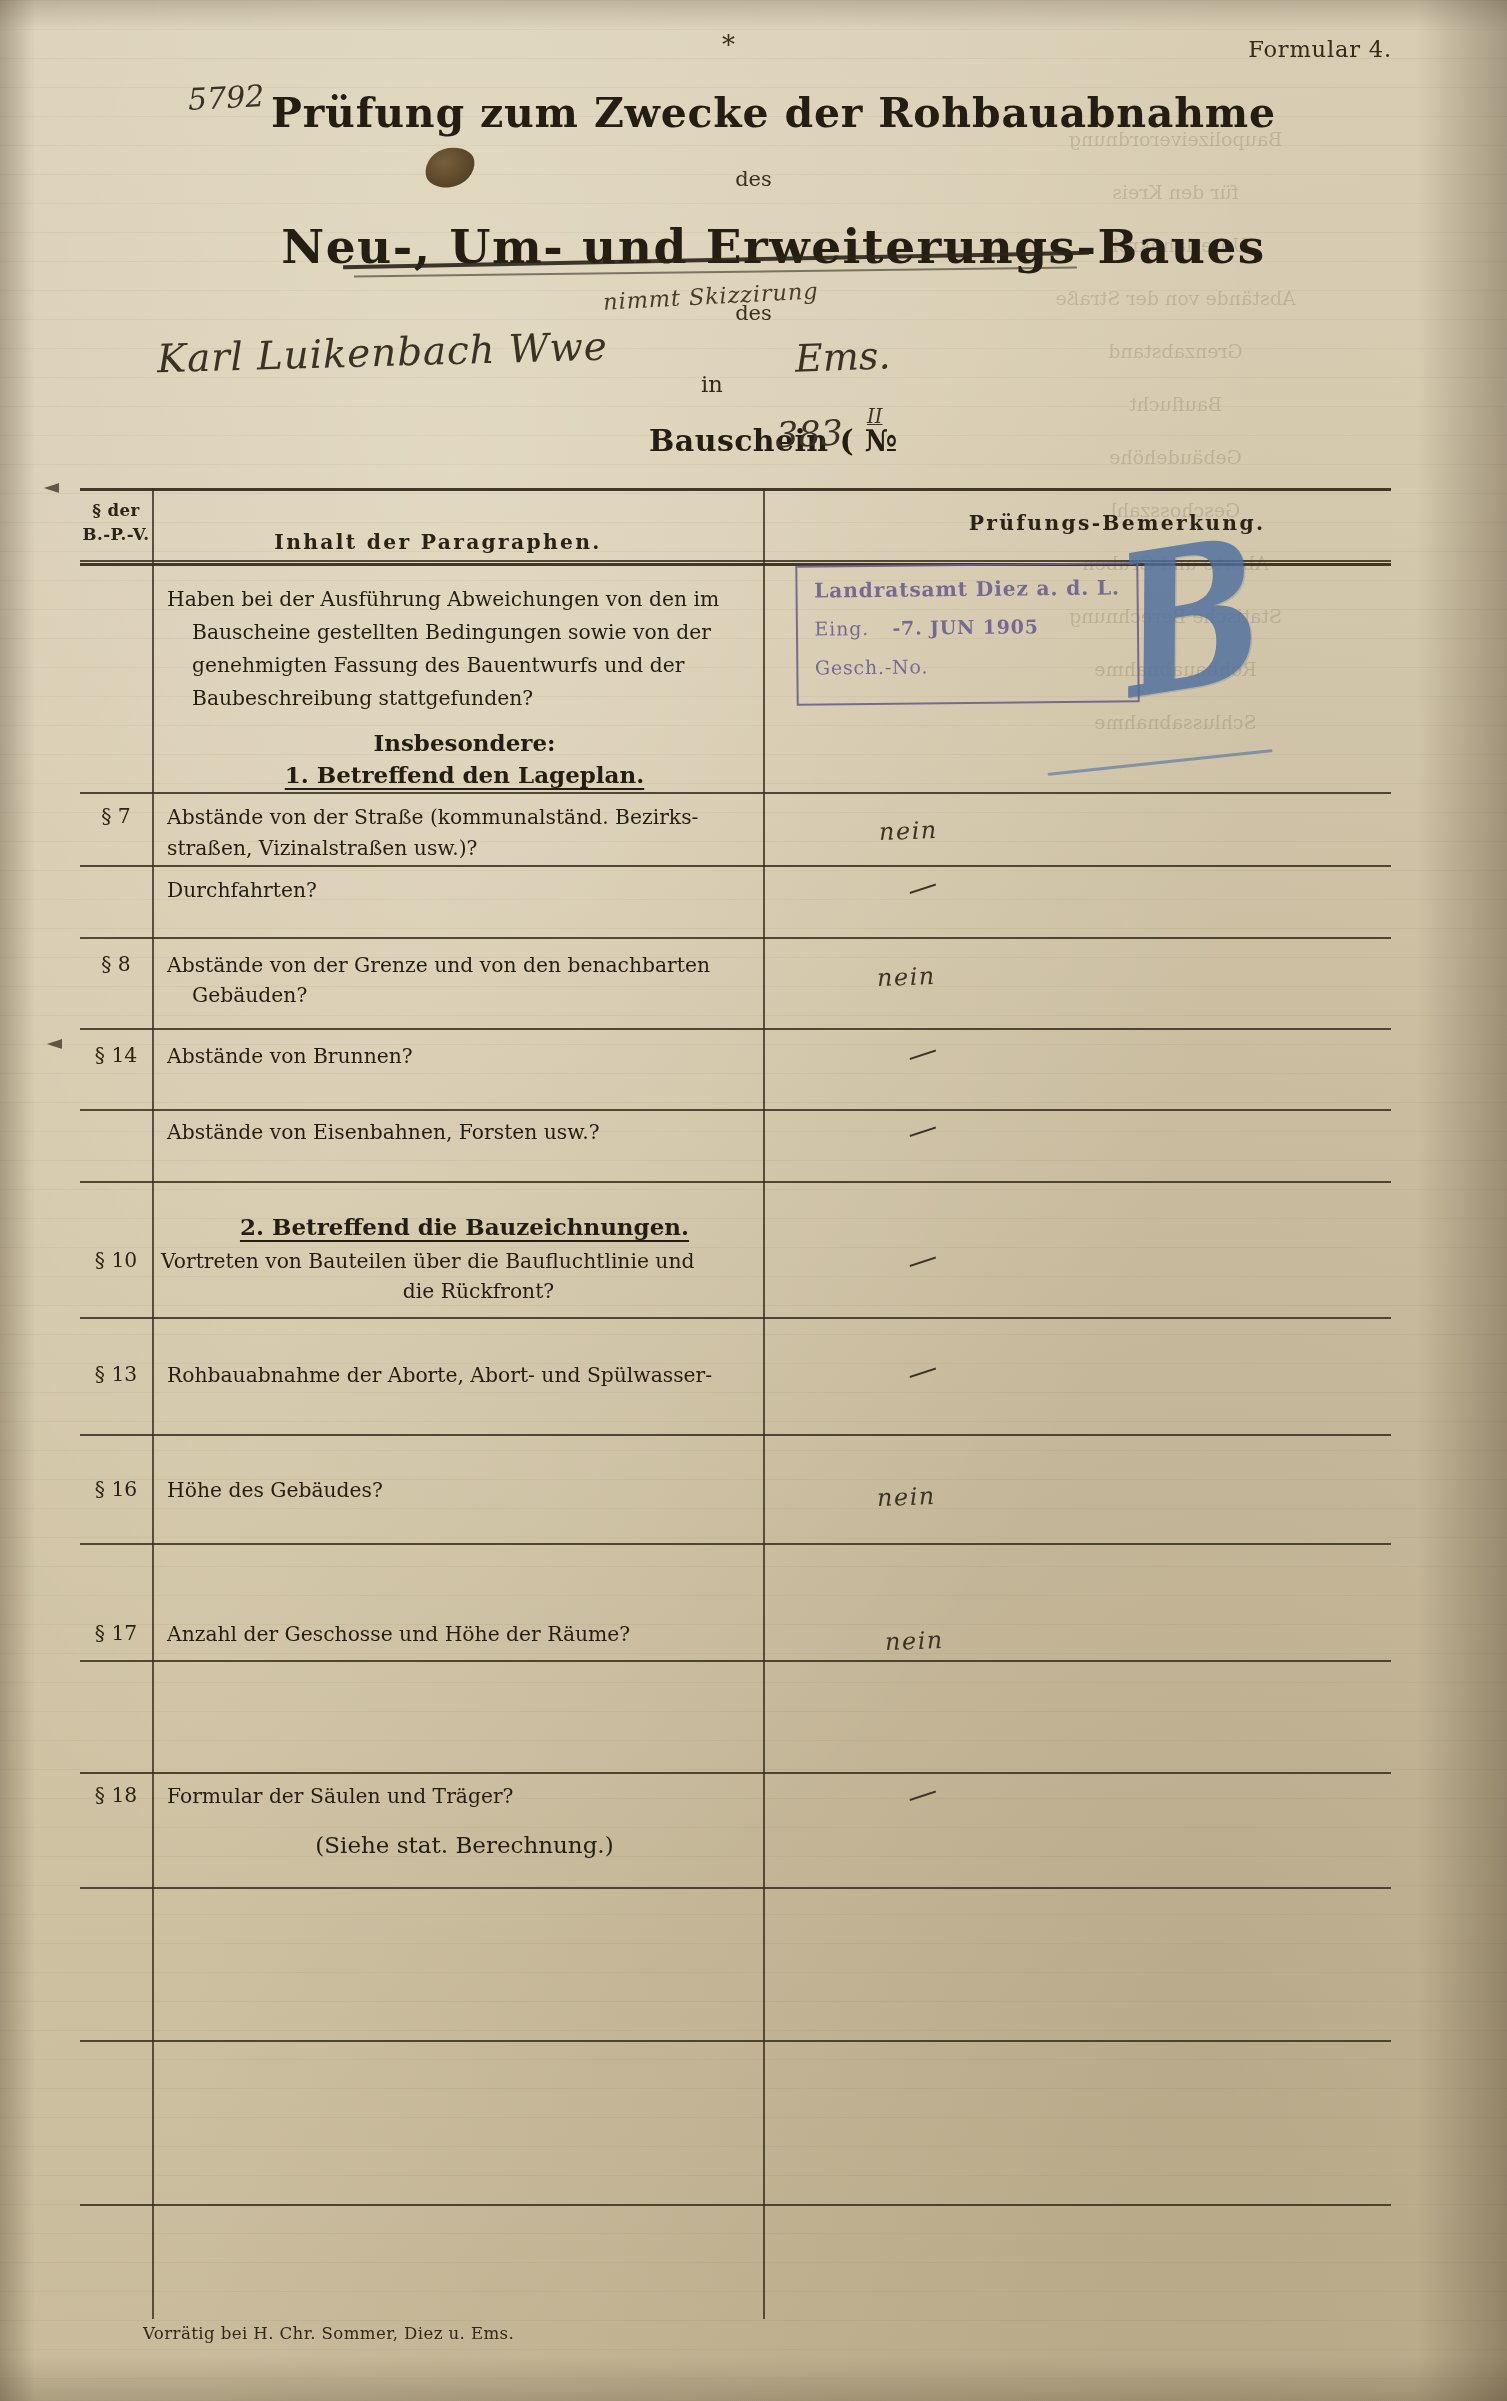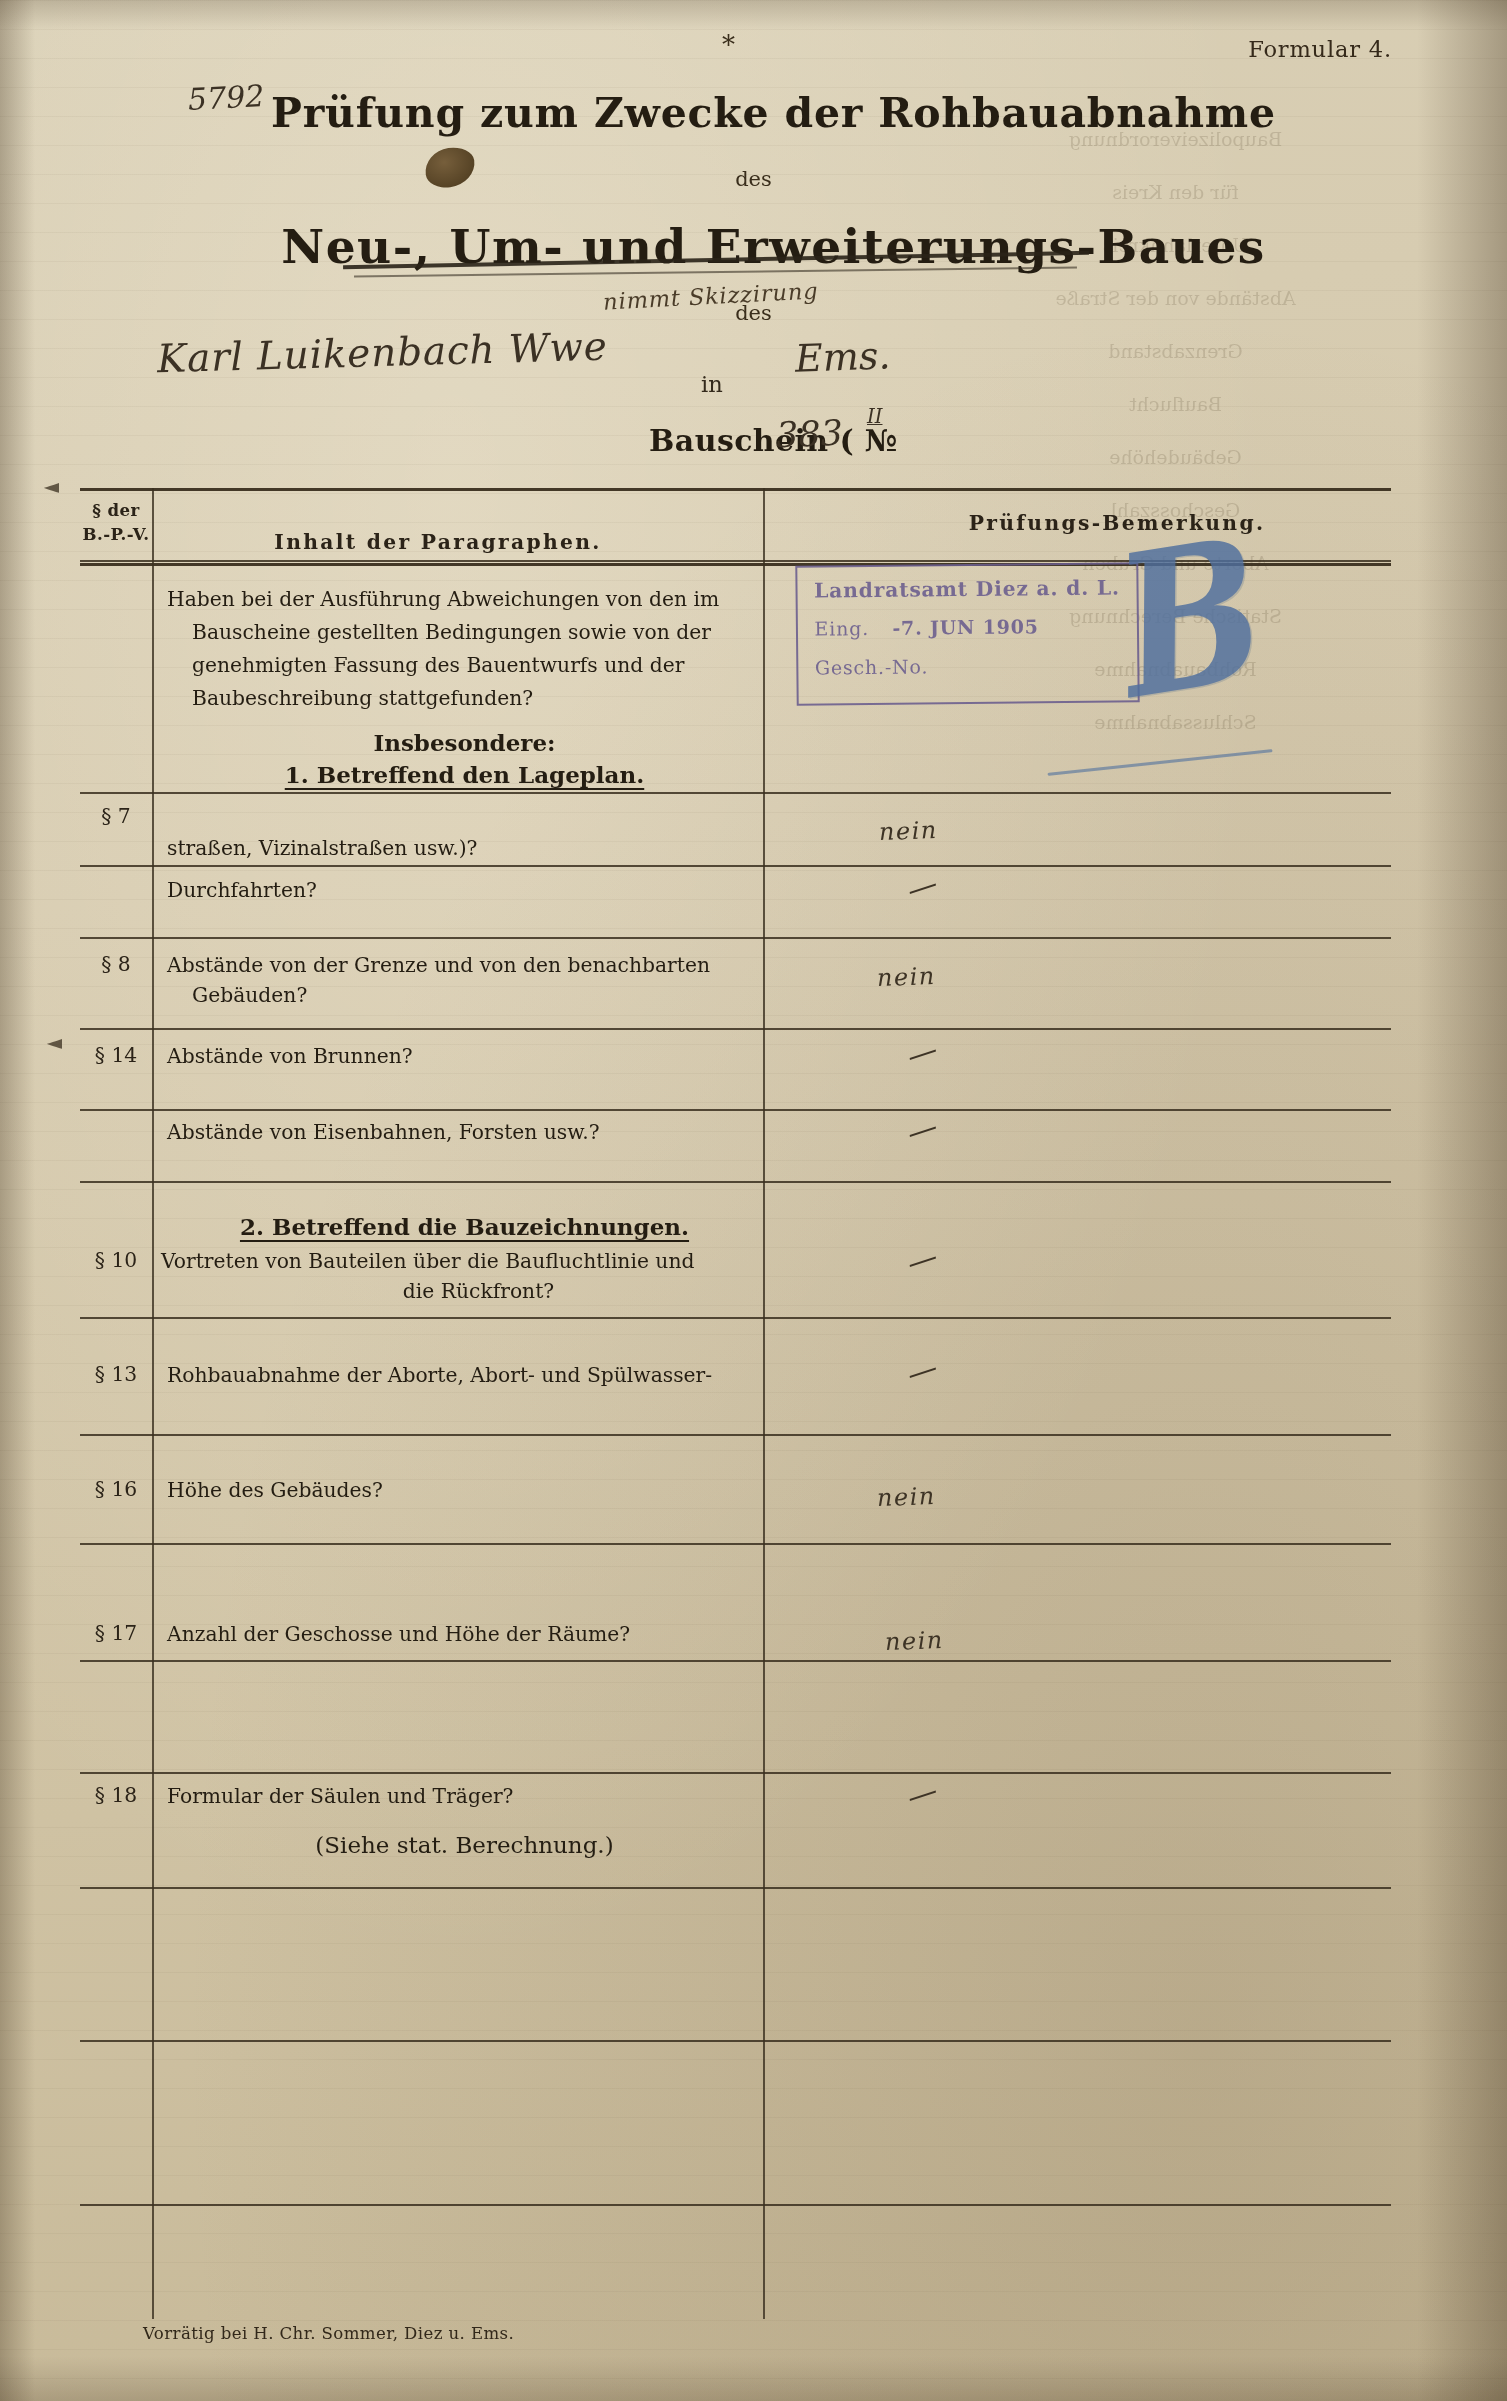--- a/index.html
+++ b/index.html
@@ -500,20 +500,21 @@
       <div class="colhead fraktur" id="head-pruef">Prüfungs-Bemerkung.</div>
 
       <div class="q-text" style="top:95px;">Haben bei der Ausführung Abweichungen von den im</div>
       <div class="q-text" style="top:161px; left:112px; width:573px;">genehmigten Fassung des Bauentwurfs und der</div>
       <div class="q-text" style="top:128px; left:112px; width:573px;">Bauscheine gestellten Bedingungen sowie von der</div>
       <div class="q-text" style="top:194px; left:112px; width:573px;">Baubeschreibung stattgefunden?</div>
       <div class="q-center" style="top:241px;">Insbesondere:</div>
       <div class="q-center underlined" style="top:273px;">1. Betreffend den Lageplan.</div>
 
       <div class="par-no" style="top:316px;">§ 7</div>
+      <div class="q-text" style="top:313px;">Abstände von der Straße (kommunalständ. Bezirks-</div>
       <div class="q-text" style="top:344px;">straßen, Vizinalstraßen usw.)?</div>
       <div class="mark" style="left:799px; top:329px;">nein</div>
 
       <div class="par-no" style="top:389px;"></div>
       <div class="q-text" style="top:386px;">Durchfahrten?</div>
       <div class="mark dash" style="left:827px; top:381px;">—</div>
 
       <div class="par-no" style="top:464px;">§ 8</div>
       <div class="q-text" style="top:461px;">Abstände von der Grenze und von den benachbarten</div>
       <div class="q-text" style="top:491px; left:112px; width:573px;">Gebäuden?</div>

